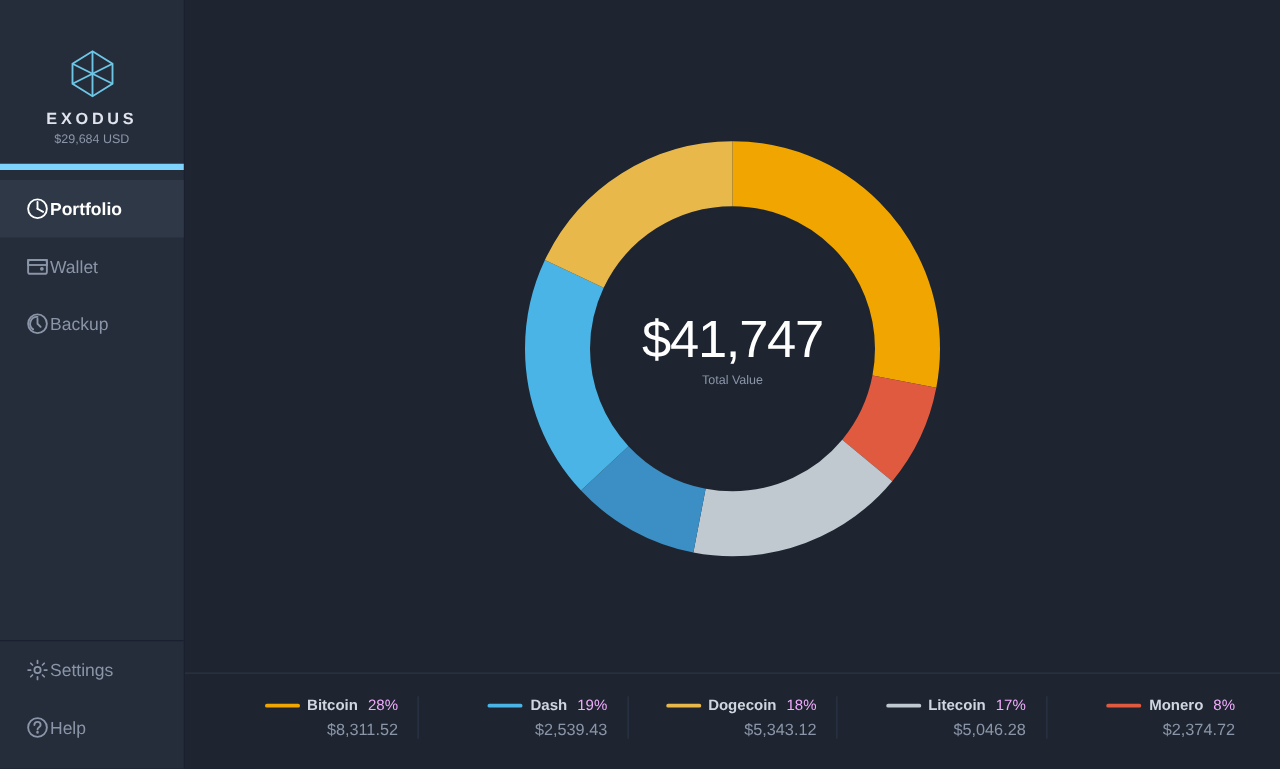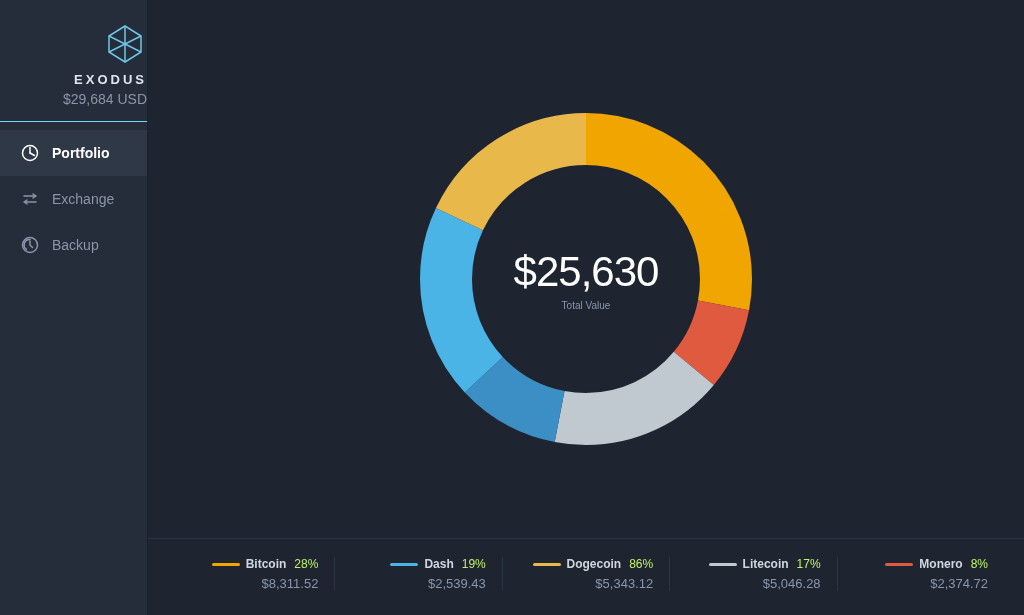--- a/index.html
+++ b/index.html
@@ -21,55 +21,54 @@
       display: flex;
       flex-direction: column;
       align-items: flex-start;
       padding: 0;
       border-right: 1px solid #1a2030;
     }
 
     .sidebar-logo {
       display: flex;
       flex-direction: column;
-      align-items: flex-end;
-      width: 100%;
-      padding: 22px 0 14px;
-      border-bottom: 1px solid #7dd3fc;
+      align-items: center;
+      width: 100%;
+      padding: 37px 0 14px;
+      border-bottom: 5px solid #7dd3fc;
     }
 
     .logo-icon {
       width: 44px;
       height: 44px;
       margin-bottom: 6px;
     }
 
     .sidebar-brand {
       font-size: 13px;
       font-weight: 700;
       letter-spacing: 3px;
       color: #e0e4ee;
     }
 
     .sidebar-balance {
-      font-size: 14px;
+      font-size: 10px;
       color: #8a95a8;
       margin-top: 4px;
     }
 
     .sidebar-nav {
       width: 100%;
       flex: 1;
       padding-top: 8px;
     }
 
     .sidebar-item {
       display: flex;
       align-items: center;
-      gap: 12px;
       padding: 13px 20px;
       cursor: pointer;
       color: #8a95a8;
       font-size: 14px;
       font-weight: 400;
       width: 100%;
       transition: background 0.15s;
     }
 
     .sidebar-item.active {
@@ -185,21 +184,21 @@
     }
 
     .legend-name {
       font-size: 12px;
       font-weight: 600;
       color: #d0d6e0;
     }
 
     .legend-pct {
       font-size: 12px;
-      color: #bef264;
+      color: #f0abfc;
       margin-left: 2px;
     }
 
     .legend-value {
       font-size: 13px;
       color: #8a95a8;
       margin-left: 32px;
     }
   </style>
 </head>
@@ -224,61 +223,85 @@
       <span class="icon-wrap">
         <svg width="18" height="18" viewBox="0 0 18 18" fill="none">
           <circle cx="9" cy="9" r="7.5" stroke="#ffffff" stroke-width="1.5"></circle>
           <path d="M9 9 L9 3.5" stroke="#ffffff" stroke-width="1.5" stroke-linecap="round"></path>
           <path d="M9 9 L13.5 11.5" stroke="#ffffff" stroke-width="1.5" stroke-linecap="round"></path>
         </svg>
       </span>
       <span>Portfolio</span>
     </div>
 
-
     <div class="sidebar-item">
       <span class="icon-wrap">
         <svg width="18" height="18" viewBox="0 0 18 18" fill="none">
-          <path d="M3 6h12M12 4l3 2-3 2" stroke="#8a95a8" stroke-width="1.5" stroke-linecap="round" stroke-linejoin="round"></path>
-          <path d="M15 12H3M6 10l-3 2 3 2" stroke="#8a95a8" stroke-width="1.5" stroke-linecap="round" stroke-linejoin="round"></path>
-        </svg>
-      </span>
-      <span>Exchange</span>
-    </div>
+          <rect x="1.5" y="4" width="15" height="11" rx="1.5" stroke="#8a95a8" stroke-width="1.5"></rect>
+          <rect x="1.5" y="4" width="15" height="4" rx="0" stroke="#8a95a8" stroke-width="1.5" fill="none"></rect>
+          <circle cx="12.5" cy="11" r="1.5" fill="#8a95a8"></circle>
+        </svg>
+      </span>
+      <span>Wallet</span>
+    </div>
+
 
     <div class="sidebar-item">
       <span class="icon-wrap">
         <svg width="18" height="18" viewBox="0 0 18 18" fill="none">
           <circle cx="9" cy="9" r="7.5" stroke="#8a95a8" stroke-width="1.5"></circle>
           <path d="M9 5v4l2.5 2.5" stroke="#8a95a8" stroke-width="1.5" stroke-linecap="round"></path>
           <path d="M5.5 13.5 A5.5 5.5 0 0 1 9 3.5" stroke="#8a95a8" stroke-width="1.5" stroke-linecap="round"></path>
         </svg>
       </span>
       <span>Backup</span>
     </div>
   </div>
 
+  <div class="sidebar-bottom">
+
+    <div class="sidebar-item">
+      <span class="icon-wrap">
+        <svg width="18" height="18" viewBox="0 0 18 18" fill="none">
+          <circle cx="9" cy="9" r="2.5" stroke="#8a95a8" stroke-width="1.4"></circle>
+          <path d="M9 1.5v2M9 14.5v2M1.5 9h2M14.5 9h2M3.6 3.6l1.4 1.4M13 13l1.4 1.4M3.6 14.4l1.4-1.4M13 5l1.4-1.4" stroke="#8a95a8" stroke-width="1.4" stroke-linecap="round"></path>
+        </svg>
+      </span>
+      <span>Settings</span>
+    </div>
+
+    <div class="sidebar-item">
+      <span class="icon-wrap">
+        <svg width="18" height="18" viewBox="0 0 18 18" fill="none">
+          <circle cx="9" cy="9" r="7.5" stroke="#8a95a8" stroke-width="1.5"></circle>
+          <path d="M9 13v-0.5" stroke="#8a95a8" stroke-width="2" stroke-linecap="round"></path>
+          <path d="M6.5 7a2.5 2.5 0 0 1 5 0c0 1.5-2.5 2-2.5 3.5" stroke="#8a95a8" stroke-width="1.5" stroke-linecap="round"></path>
+        </svg>
+      </span>
+      <span>Help</span>
+    </div>
+  </div>
 </nav>
 
 <main class="main-content">
   <div class="chart-area">
     <div class="donut-container">
       <svg class="donut-svg" viewBox="0 0 360 360">
 
         <circle cx="180" cy="180" r="140" fill="none" stroke="#f0a500" stroke-width="52" stroke-dasharray="246.3 633.35" stroke-dashoffset="0"></circle>
         <circle cx="180" cy="180" r="140" fill="none" stroke="#e05a40" stroke-width="52" stroke-dasharray="70.37 809.28" stroke-dashoffset="-246.3"></circle>
         <circle cx="180" cy="180" r="140" fill="none" stroke="#c0c8d0" stroke-width="52" stroke-dasharray="149.54 730.1" stroke-dashoffset="-316.67"></circle>
         <circle cx="180" cy="180" r="140" fill="none" stroke="#3b8fc4" stroke-width="52" stroke-dasharray="87.96 791.68" stroke-dashoffset="-466.21"></circle>
         <circle cx="180" cy="180" r="140" fill="none" stroke="#4ab4e6" stroke-width="52" stroke-dasharray="167.13 712.51" stroke-dashoffset="-554.17"></circle>
         <circle cx="180" cy="180" r="140" fill="none" stroke="#e8b84b" stroke-width="52" stroke-dasharray="158.34 721.3" stroke-dashoffset="-721.3"></circle>
 
         <circle cx="180" cy="180" r="112" fill="#1e2530"></circle>
       </svg>
       <div class="donut-center">
-        <div class="donut-value">$25,630</div>
+        <div class="donut-value">$41,747</div>
         <div class="donut-label">Total Value</div>
       </div>
     </div>
   </div>
 
   <div class="legend">
 
   <div class="legend-item">
     <div class="legend-name-row">
       <div class="legend-color-bar" style="background:#f0a500"></div>
@@ -292,21 +315,21 @@
       <div class="legend-color-bar" style="background:#4ab4e6"></div>
       <span class="legend-name">Dash</span>
       <span class="legend-pct">19%</span>
     </div>
     <div class="legend-value">$2,539.43</div>
   </div>
       <div class="legend-item">
     <div class="legend-name-row">
       <div class="legend-color-bar" style="background:#e8b84b"></div>
       <span class="legend-name">Dogecoin</span>
-      <span class="legend-pct">86%</span>
+      <span class="legend-pct">18%</span>
     </div>
     <div class="legend-value">$5,343.12</div>
   </div>
       <div class="legend-item">
     <div class="legend-name-row">
       <div class="legend-color-bar" style="background:#c0c8d0"></div>
       <span class="legend-name">Litecoin</span>
       <span class="legend-pct">17%</span>
     </div>
     <div class="legend-value">$5,046.28</div>

